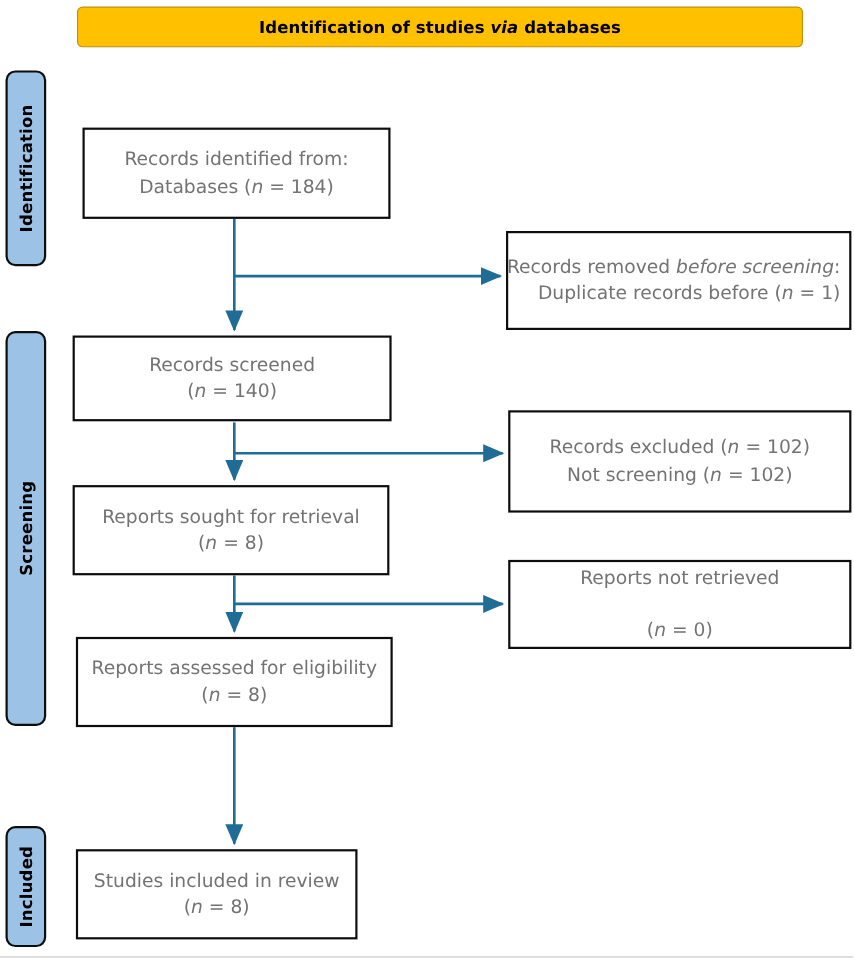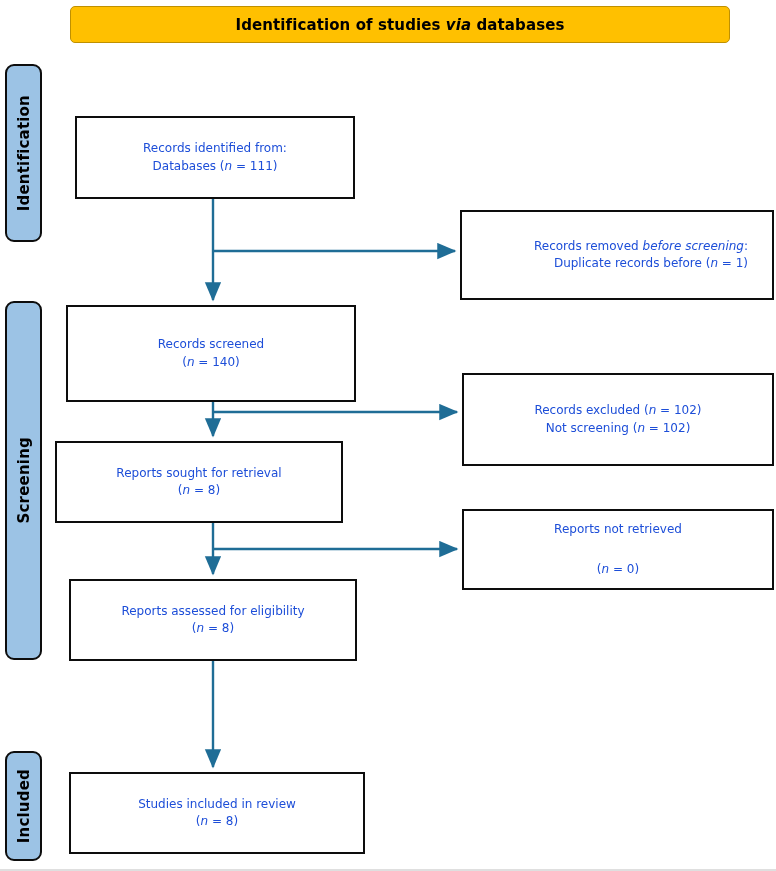--- a/index.html
+++ b/index.html
@@ -75,35 +75,35 @@
   .node {
     position: absolute;
     background: #ffffff;
     border: 2px solid #0d0d0d;
     box-sizing: border-box;
     display: flex;
     flex-direction: column;
     align-items: center;
     justify-content: center;
     text-align: center;
-    color: #1d4ed8;
-    font-size: 12px;
+    color: #737373;
+    font-size: 17px;
     line-height: 1.42;
-    padding: 2px 24px;
+    padding: 2px 8px;
   }
   .node .line { display: block; white-space: nowrap; }
   .node .em, .header-banner .em { font-style: italic; }
   .n-var { font-style: italic; }
 
   
   #node-identified   { left: 75px; top: 116px; width: 280px; height: 83px; }
-  #node-screened     { left: 66px; top: 305px; width: 290px; height: 97px; }
-  #node-sought       { left: 55px; top: 441px; width: 288px; height: 82px; }
+  #node-screened     { left: 66px; top: 305px; width: 290px; height: 78px; }
+  #node-sought       { left: 66px; top: 441px; width: 288px; height: 82px; }
   #node-assessed     { left: 69px; top: 579px; width: 288px; height: 82px; text-align: right; }
-  #node-included     { left: 69px; top: 772px; width: 296px; height: 82px; }
+  #node-included     { left: 69px; top: 772px; width: 256px; height: 82px; }
 
   
   #node-removed      { left: 460px; top: 210px; width: 314px; height: 90px; align-items: flex-end; }
   #node-excluded     { left: 462px; top: 373px; width: 312px; height: 93px; }
   #node-notretrieved { left: 462px; top: 509px; width: 312px; height: 81px; gap: 23px; }
 
   
   #connectors {
     position: absolute;
     left: 0;
@@ -161,21 +161,21 @@
       <line x1="213" y1="523" x2="213" y2="574" marker-end="url(#arrowhead)"></line>
 
       <line x1="213" y1="549" x2="457" y2="549" marker-end="url(#arrowhead)"></line>
 
       <line x1="213" y1="661" x2="213" y2="767" marker-end="url(#arrowhead)"></line>
     </g>
   </svg>
 
   <div class="node" id="node-identified">
     <span class="line">Records identified from:</span>
-    <span class="line"><span>Databases (</span><span class="n-var">n</span><span> = 111)</span></span>
+    <span class="line"><span>Databases (</span><span class="n-var">n</span><span> = 184)</span></span>
   </div>
 
   <div class="node" id="node-screened">
     <span class="line">Records screened</span>
     <span class="line"><span>(</span><span class="n-var">n</span><span> = 140)</span></span>
   </div>
 
   <div class="node" id="node-sought">
     <span class="line">Reports sought for retrieval</span>
     <span class="line"><span>(</span><span class="n-var">n</span><span> = 8)</span></span>

